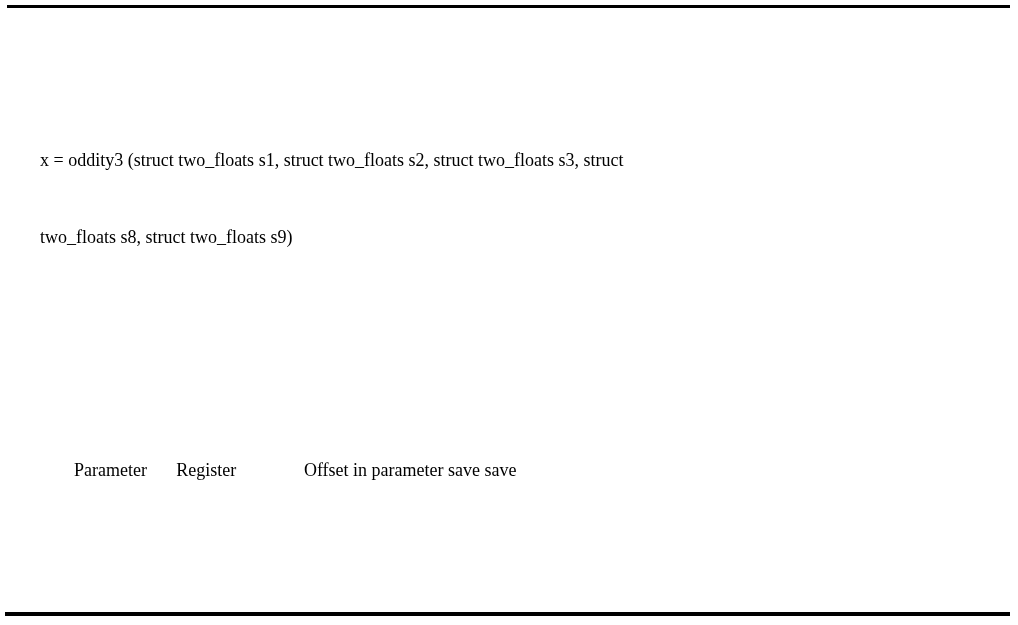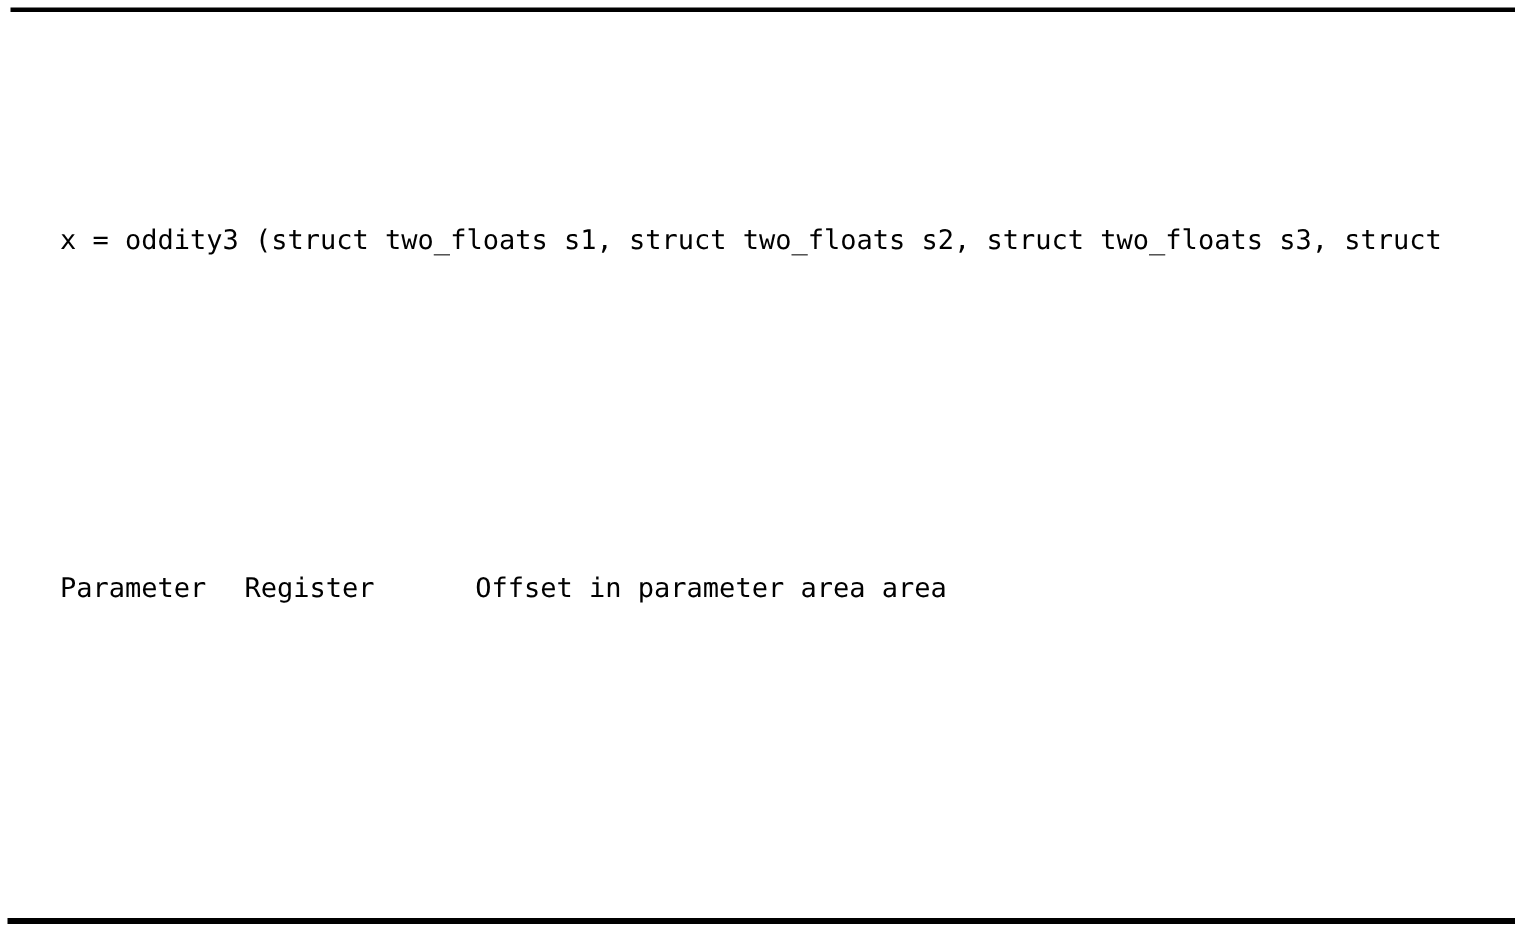--- a/index.html
+++ b/index.html
@@ -35,49 +35,51 @@
     left: 40px;
     top: 19px;
     color: #000000;
     font-size: 18px;
     line-height: 25.8px;
     white-space: pre;
   }
   .line {
     white-space: pre;
     height: 25.8px;
+    font-family: Liberation Serif, serif;
   }
   .caret {
     display: inline-block;
     width: 2px;
     height: 21px;
     margin: 0 -1px;
     vertical-align: -4px;
     background: #8a8a8a;
   }
   .table {
     margin-top: 25.8px; 
   }
   
-  .hc1 { display: inline-block; width: 11.35ch; }
+  .hc1 { display: inline-block; width: 11.35ch; margin-left: 34px; }
   .hc2 { display: inline-block; width: 14.2ch; }
 </style>
 </head>
 <body>
 
 <div class="rule rule-top"></div>
 
 <div class="content">
 
   <div class="codeblock">
     <div class="line">x = oddity3 (struct two_floats s1, struct two_floats s2, struct two_floats s3, struct</div>
+    <div class="line">two_floats s8, struct two_floats s9)</div>
   </div>
 
   <div class="table">
-    <div class="line header"><span class="hc1">Parameter</span><span class="hc2">Register</span><span class="hc3">Offset in parameter area area</span></div>
+    <div class="line header"><span class="hc1">Parameter</span><span class="hc2">Register</span><span class="hc3">Offset in parameter save save</span></div>
     <div id="rows">
   
 
   
 
   
 
   
 
   

